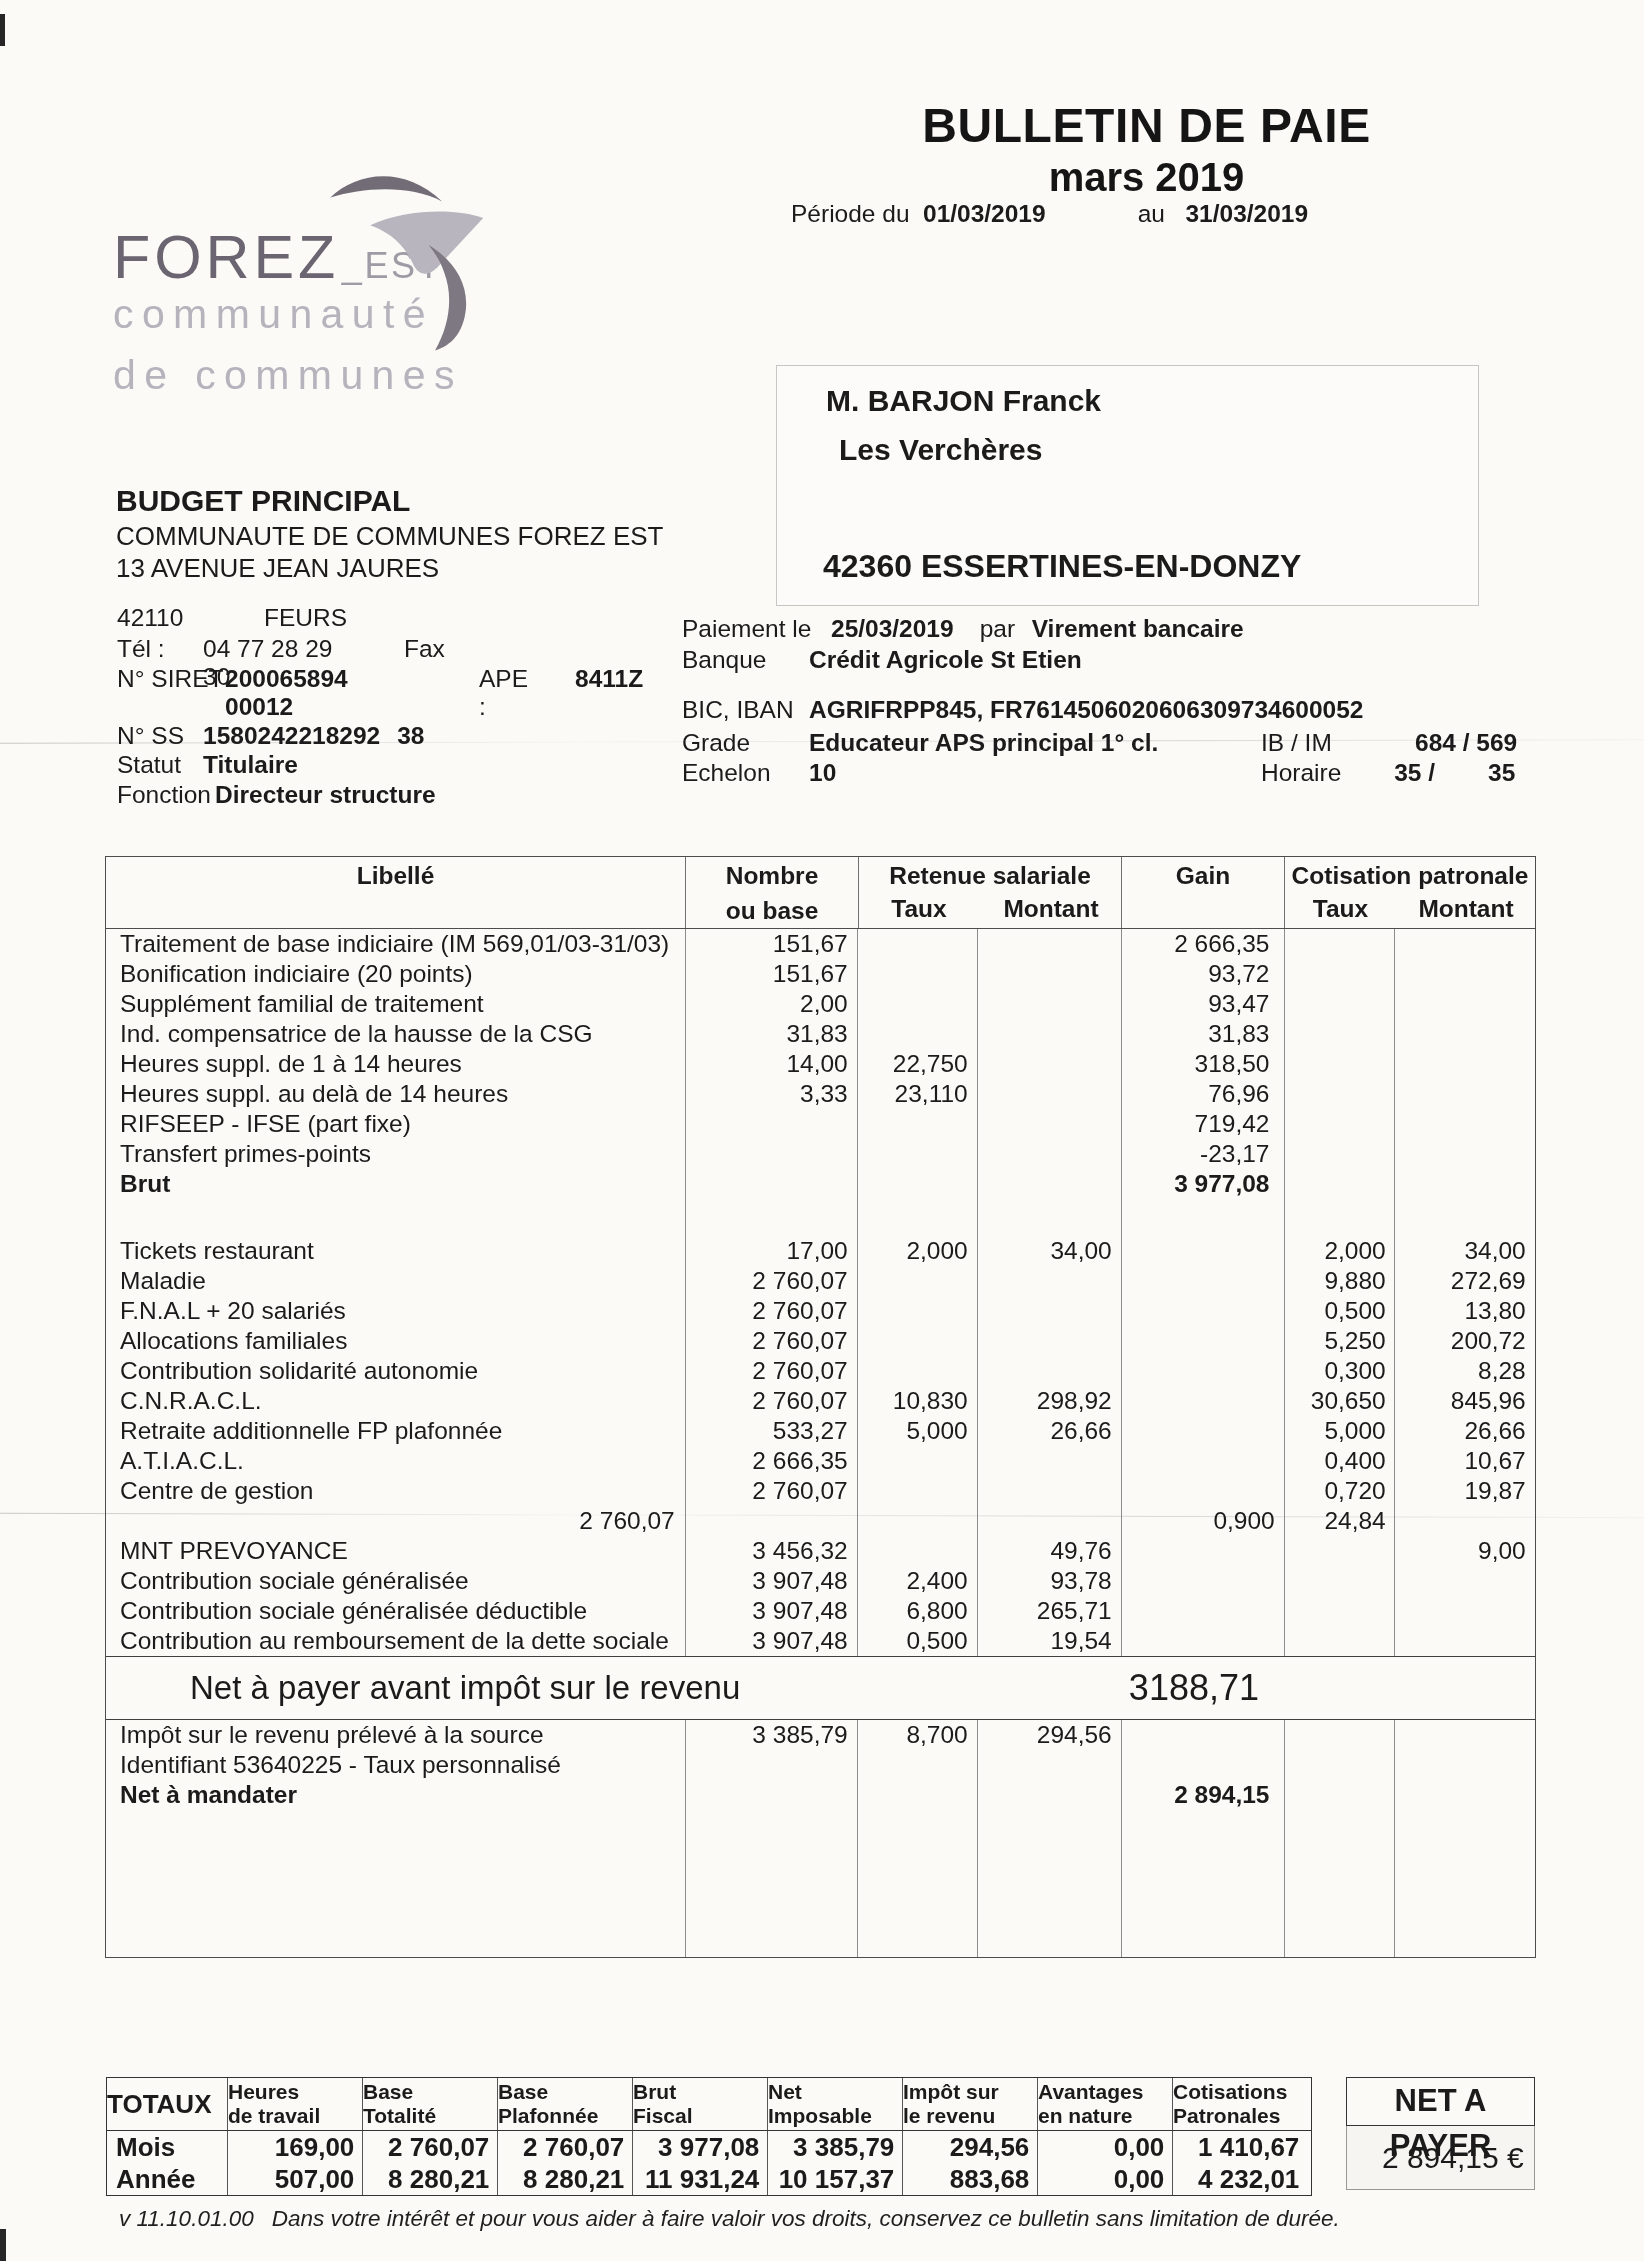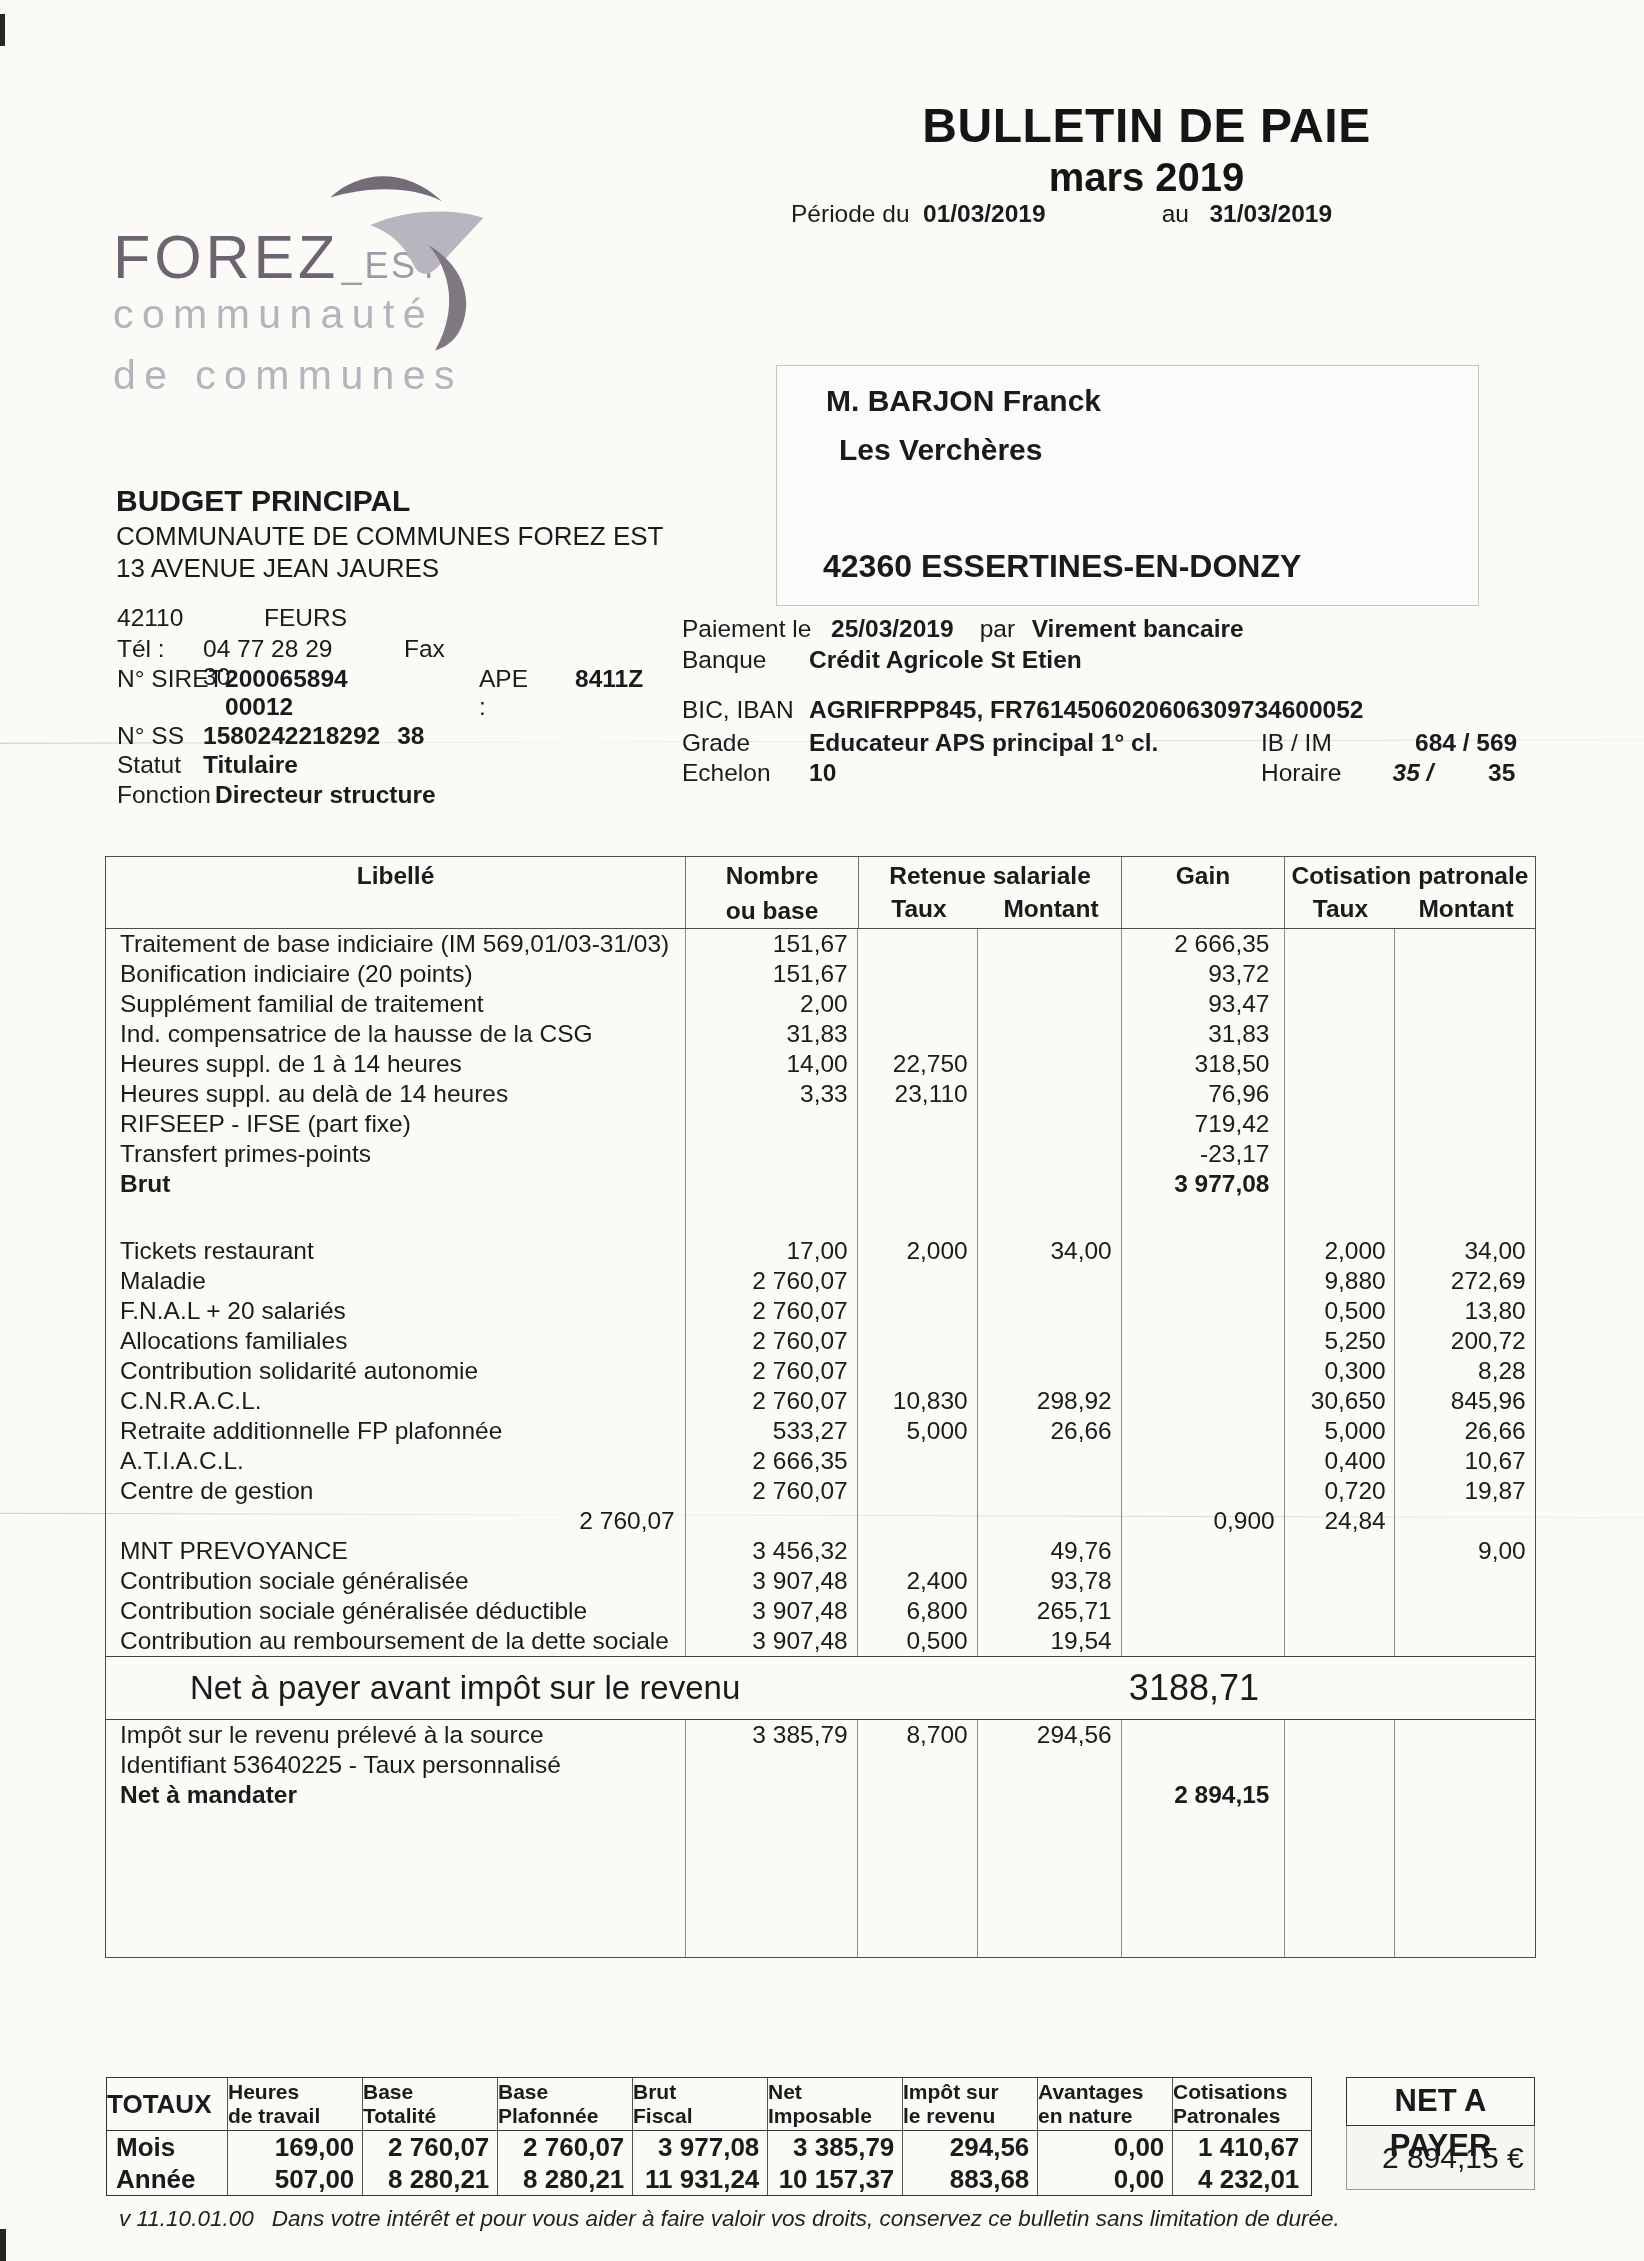--- a/index.html
+++ b/index.html
@@ -27,21 +27,21 @@
   .logo-bird { position:absolute; left:322px; top:164px; }
 
   
   .doc-title { position:absolute; left:821px; top:98px; width:651px; text-align:center;
     font-size:48px; font-weight:bold; letter-spacing:0.6px; color:#151515; }
   .doc-subtitle { position:absolute; left:821px; top:155px; width:651px; text-align:center;
     font-size:40px; font-weight:bold; color:#151515; }
   .period-row { position:absolute; left:791px; top:200px; display:flex; align-items:baseline; font-size:24.5px; }
   .period-row .lab { width:132px; }
   .period-row .val { font-weight:bold; }
-  .period-row .to-lab { margin-left:116px; }
+  .period-row .to-lab { margin-left:92px; }
   .period-row .to-val { margin-left:20.6px; }
 
   
   .employee-box { position:absolute; left:776px; top:365px; width:703px; height:241px;
     background:#fcfbf9; border:1.3px solid #c8c6c2; }
   .employee-box .name { position:absolute; left:49px; top:18px; font-size:30px; font-weight:bold; }
   .employee-box .addr { position:absolute; left:62px; top:67px; font-size:30px; font-weight:bold; }
   .employee-box .city { position:absolute; left:46px; top:182px; font-size:32px; font-weight:bold; }
 
   
@@ -187,21 +187,21 @@
   <div class="info-row" style="left:682px; top:729px;">
     <span style="width:127px;">Grade</span>
     <span class="b" style="width:452px;">Educateur APS principal 1° cl.</span>
     <span style="width:93px;">IB / IM</span>
     <span class="b" style="margin-left:61px;">684 / 569</span>
   </div>
   <div class="info-row" style="left:682px; top:759px;">
     <span style="width:127px;">Echelon</span>
     <span class="b" style="width:452px;">10</span>
     <span style="width:93px;">Horaire</span>
-    <span class="b" style="margin-left:37px; width:44px; text-align:center;font-style:italic;">35 /</span>
+    <span class="b" style="margin-left:37px; width:44px; text-align:right;">35 /</span>
     <span class="b" style="margin-left:53px;">35</span>
   </div>
 
   <div class="main-table">
     <div class="col-line" style="left:579px;"></div>
     <div class="col-line" style="left:751px;"></div>
     <div class="col-line" style="left:871px;"></div>
     <div class="col-line" style="left:1015px;"></div>
     <div class="col-line" style="left:1178px;"></div>
     <div class="col-line" style="left:1288px;"></div>

